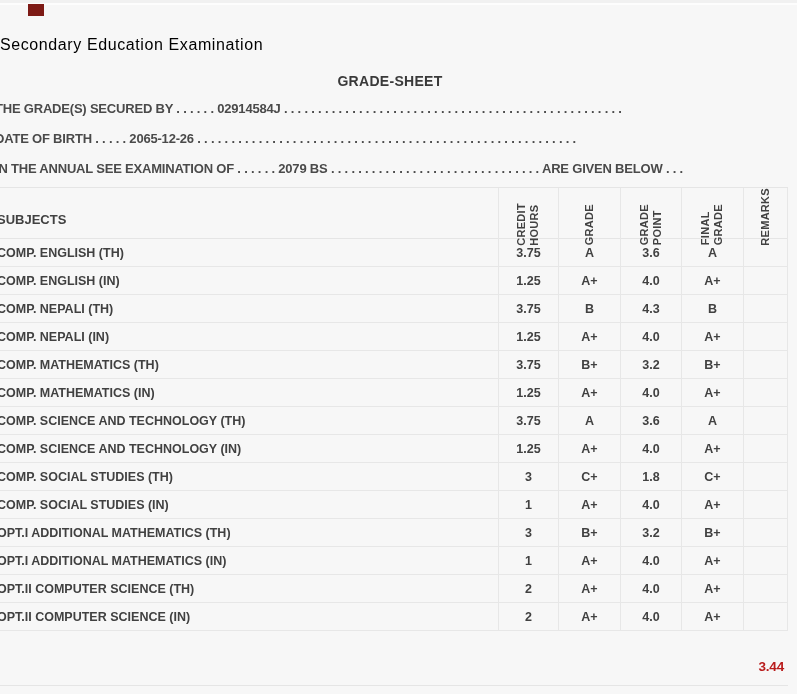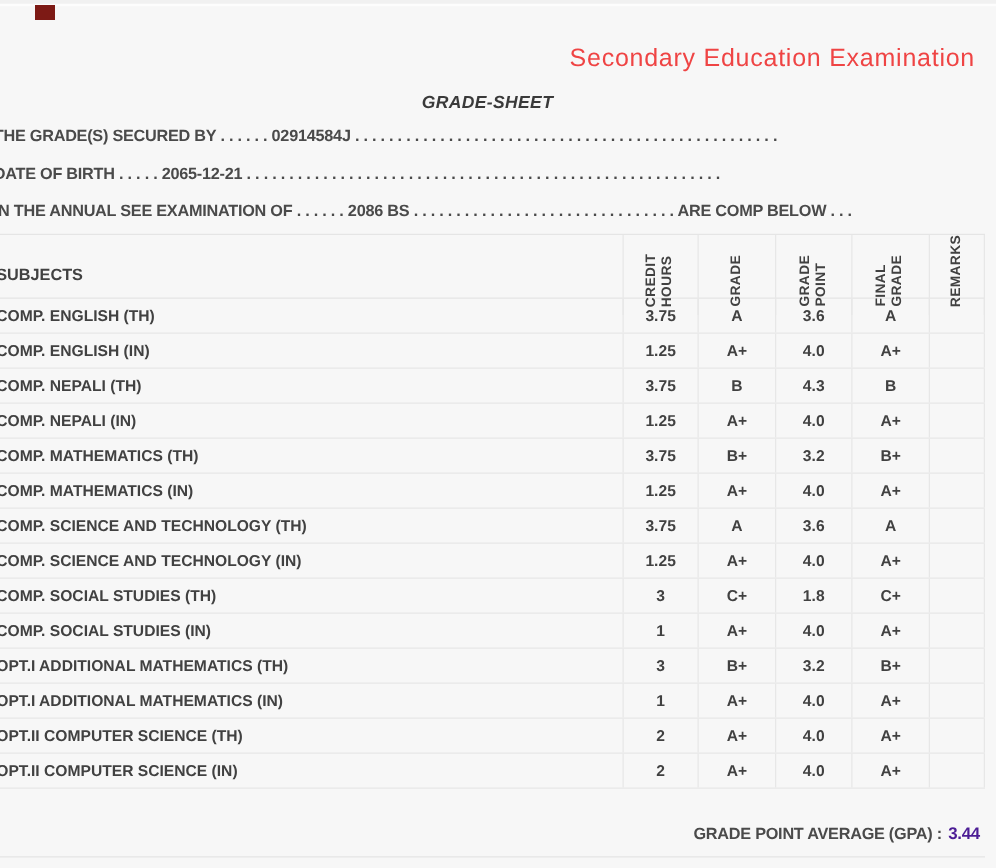--- a/index.html
+++ b/index.html
@@ -14,27 +14,27 @@
   .top-strip {
     position:absolute; top:0; left:0; width:797px; height:5px;
     background:#f1f1f1; border-bottom:2px solid #fdfdfd;
   }
   .red-marker {
     position:absolute; left:28px; top:4px; width:16px; height:12px;
     background:#7d1a15;
   }
   .page-title {
     position:absolute; top:36px; left:0; width:780px;
-    text-align:right; font-size:20px; font-weight:400;
-    letter-spacing:0.6px; color:#ef4444;
+    text-align:left; font-size:16px; font-weight:400;
+    letter-spacing:0.6px; color:#000000;
   }
   .page-subtitle {
     position:absolute; top:73px; left:0; width:780px;
     text-align:center; font-size:14px; font-weight:bold;
-    letter-spacing:0.3px; color:#3a3a3a;font-style:italic;
+    letter-spacing:0.3px; color:#3a3a3a;
   }
   .info-line {
     position:absolute; left:-5px; width:810px;
     font-size:13px; font-weight:bold; color:#4a4a4a;
     white-space:nowrap; letter-spacing:-0.2px; line-height:15px;
   }
   #info-0 { top:101px; }
   #info-1 { top:131px; }
   #info-2 { top:161px; }
 
@@ -74,36 +74,36 @@
     line-height:1.2; letter-spacing:0.3px; color:#414141;
   }
   .gpa-row {
     position:absolute; left:-5px; top:647px; width:793px; height:39px;
     border-bottom:1px solid #e5e5e5;
     display:flex; align-items:center; justify-content:flex-end;
     padding-right:4px;
     font-size:13px; font-weight:bold; color:#4a4a4a;
     letter-spacing:-0.2px; white-space:nowrap;
   }
-  .gpa-value { color:#4c1d95; margin-left:5px; font-size:13.5px; }
+  .gpa-value { color:#b91c1c; margin-left:5px; font-size:13.5px; }
 </style>
 </head>
 <body>
 
 <div class="top-strip"></div>
 <div class="red-marker"></div>
 
 <div class="page-title">Secondary Education Examination</div>
 <div class="page-subtitle">GRADE-SHEET</div>
 
 <div class="info-line" id="info-0"><span>THE GRADE(S) SECURED BY</span><span> . . . . . . </span><span>02914584J</span><span> . . . . . . . . . . . . . . . . . . . . . . . . . . . . . . . . . . . . . . . . . . . . . . . . . .</span></div>
 
-<div class="info-line" id="info-1"><span>DATE OF BIRTH</span><span> . . . . . </span><span>2065-12-21</span><span> . . . . . . . . . . . . . . . . . . . . . . . . . . . . . . . . . . . . . . . . . . . . . . . . . . . . . . . .</span></div>
-
-<div class="info-line" id="info-2"><span>IN THE ANNUAL SEE EXAMINATION OF</span><span> . . . . . . </span><span>2086 BS</span><span> . . . . . . . . . . . . . . . . . . . . . . . . . . . . . . . </span><span>ARE COMP BELOW</span><span> . . .</span></div>
+<div class="info-line" id="info-1"><span>DATE OF BIRTH</span><span> . . . . . </span><span>2065-12-26</span><span> . . . . . . . . . . . . . . . . . . . . . . . . . . . . . . . . . . . . . . . . . . . . . . . . . . . . . . . .</span></div>
+
+<div class="info-line" id="info-2"><span>IN THE ANNUAL SEE EXAMINATION OF</span><span> . . . . . . </span><span>2079 BS</span><span> . . . . . . . . . . . . . . . . . . . . . . . . . . . . . . . </span><span>ARE GIVEN BELOW</span><span> . . .</span></div>
 
 <div class="grade-table">
   <div class="thead">
     <div class="hc subj">SUBJECTS</div>
     <div class="hc">
         <span class="vtext">CREDIT
 HOURS</span>
       </div>
     <div class="hc">
         <span class="vtext">GRADE</span>
@@ -229,15 +229,14 @@
     <div class="c subj">OPT.II COMPUTER SCIENCE (IN)</div>
     <div class="c">2</div>
     <div class="c">A+</div>
     <div class="c">4.0</div>
     <div class="c">A+</div>
     <div class="c rem"></div>
   </div>
 </div>
 
 <div class="gpa-row">
-  <span>GRADE POINT AVERAGE (GPA) :</span>
   <span class="gpa-value">3.44</span>
 </div>
 
 </body></html>

